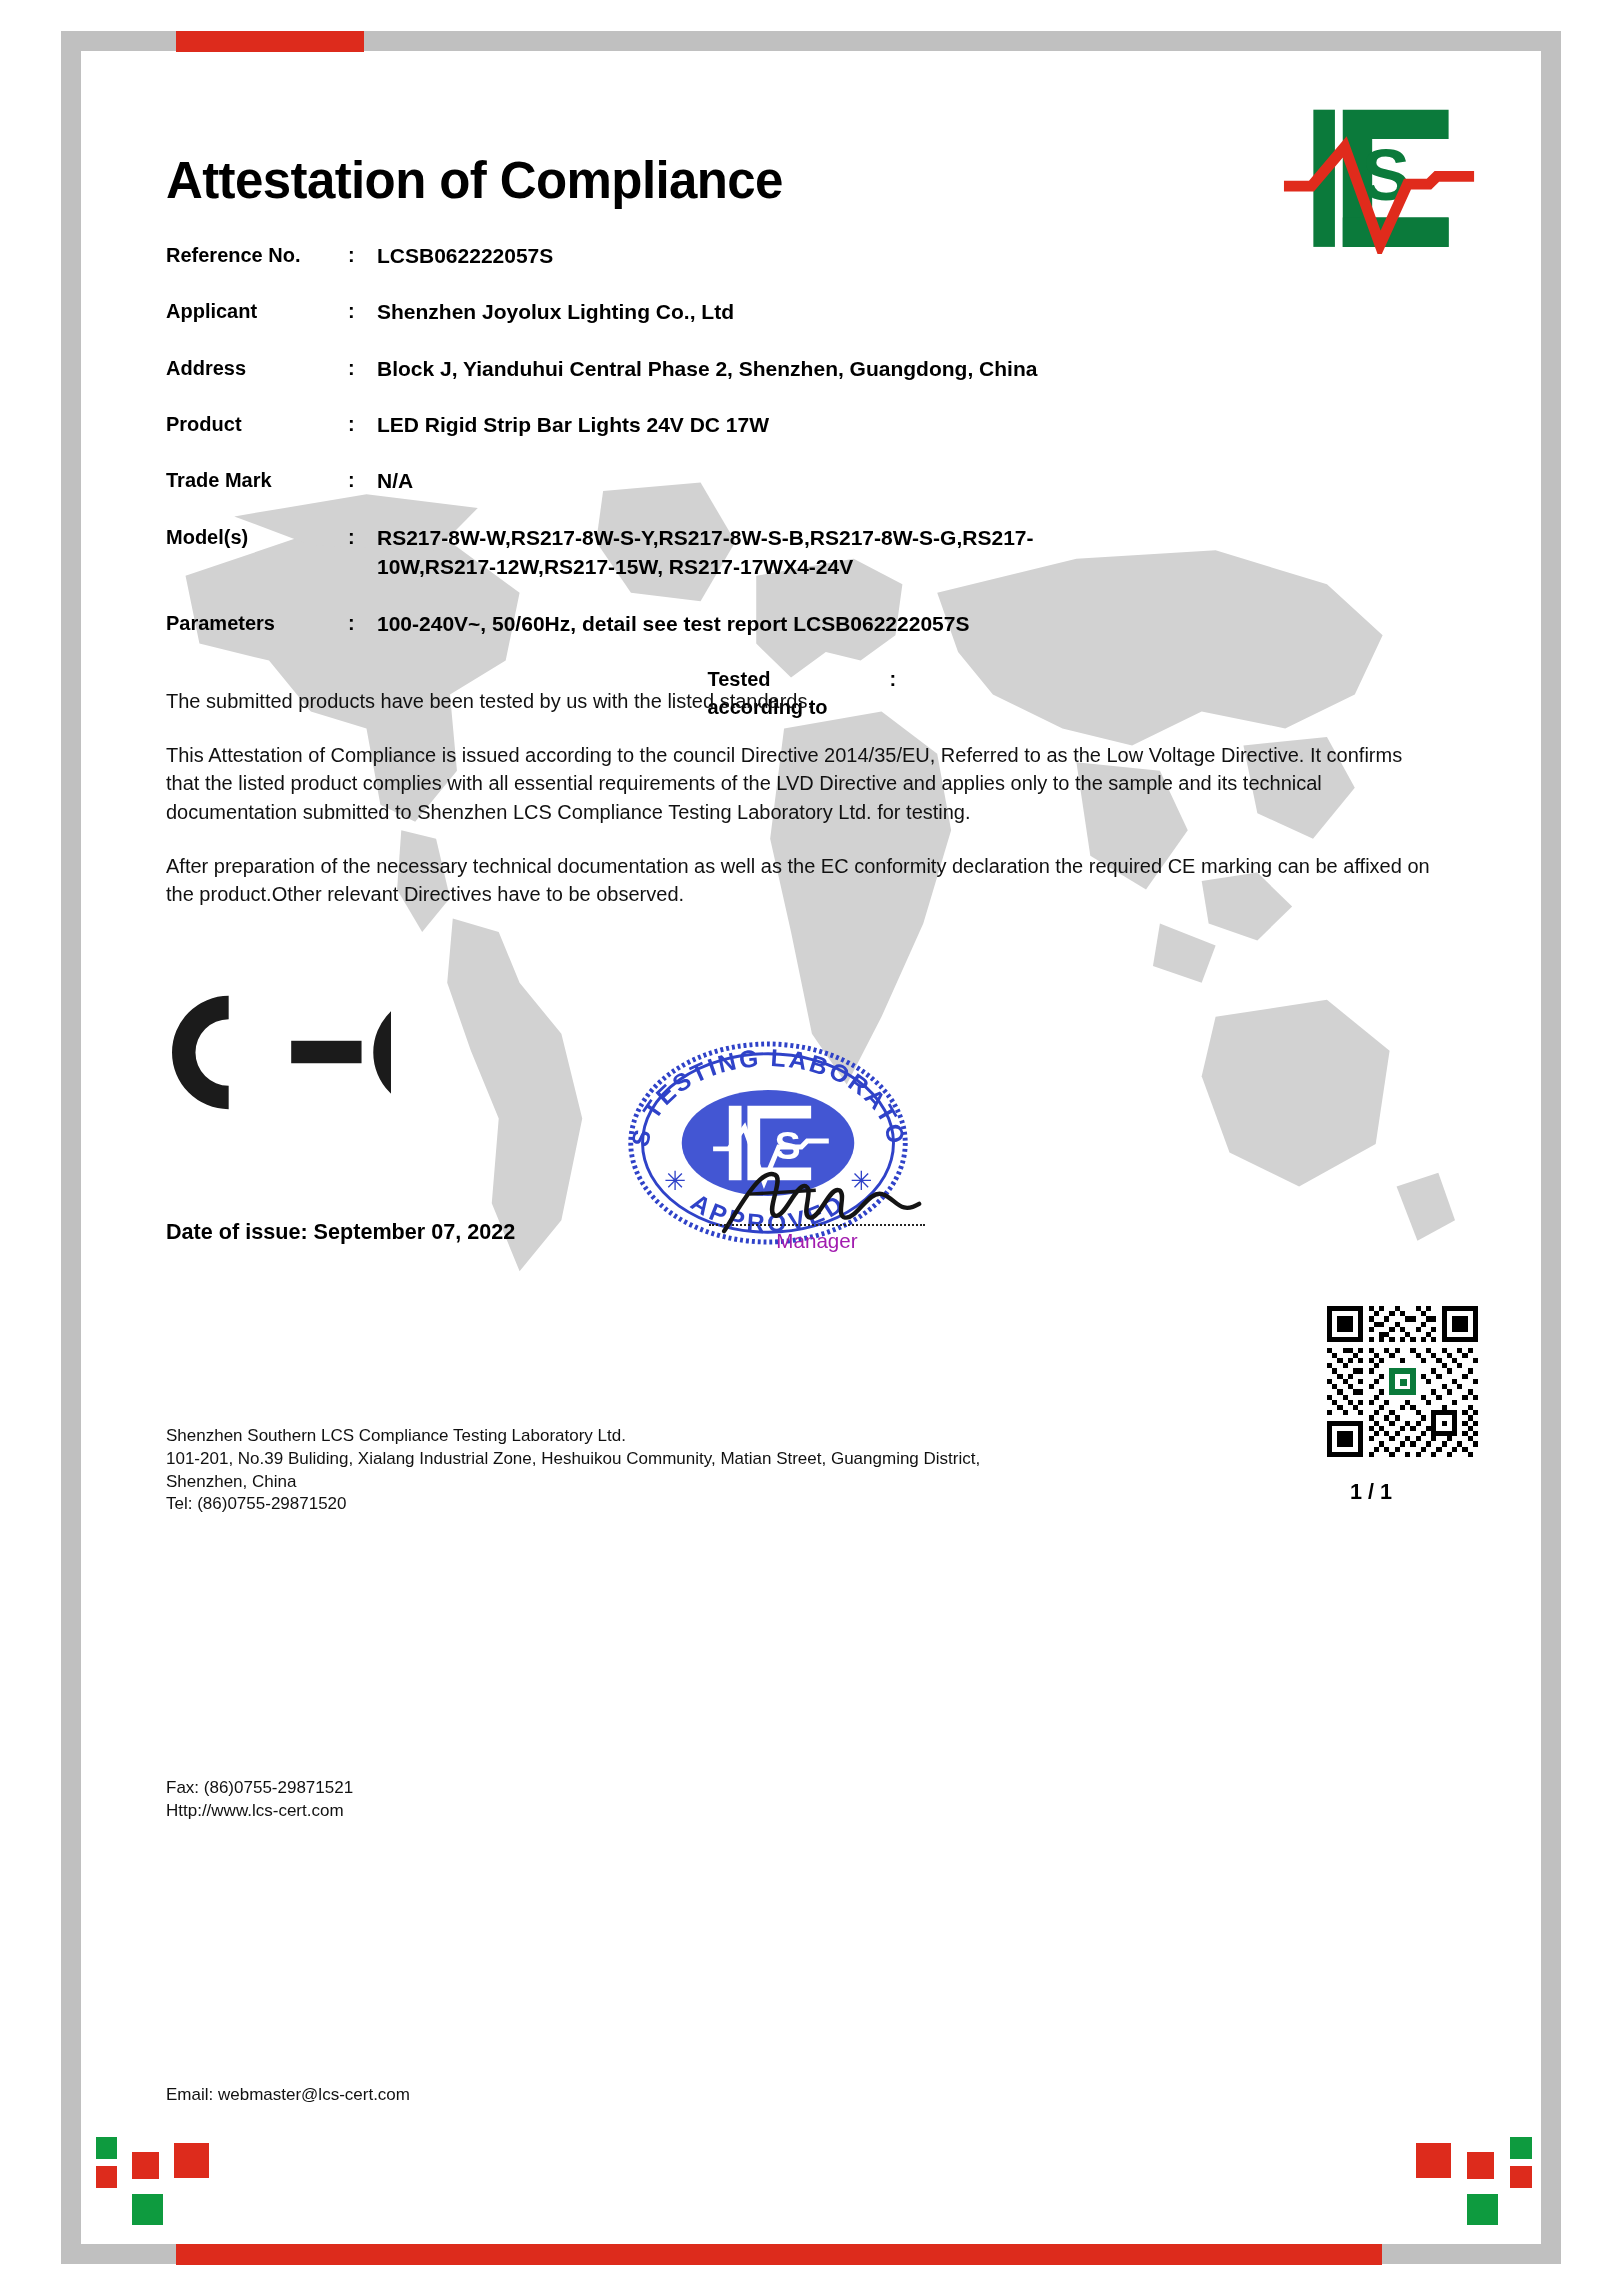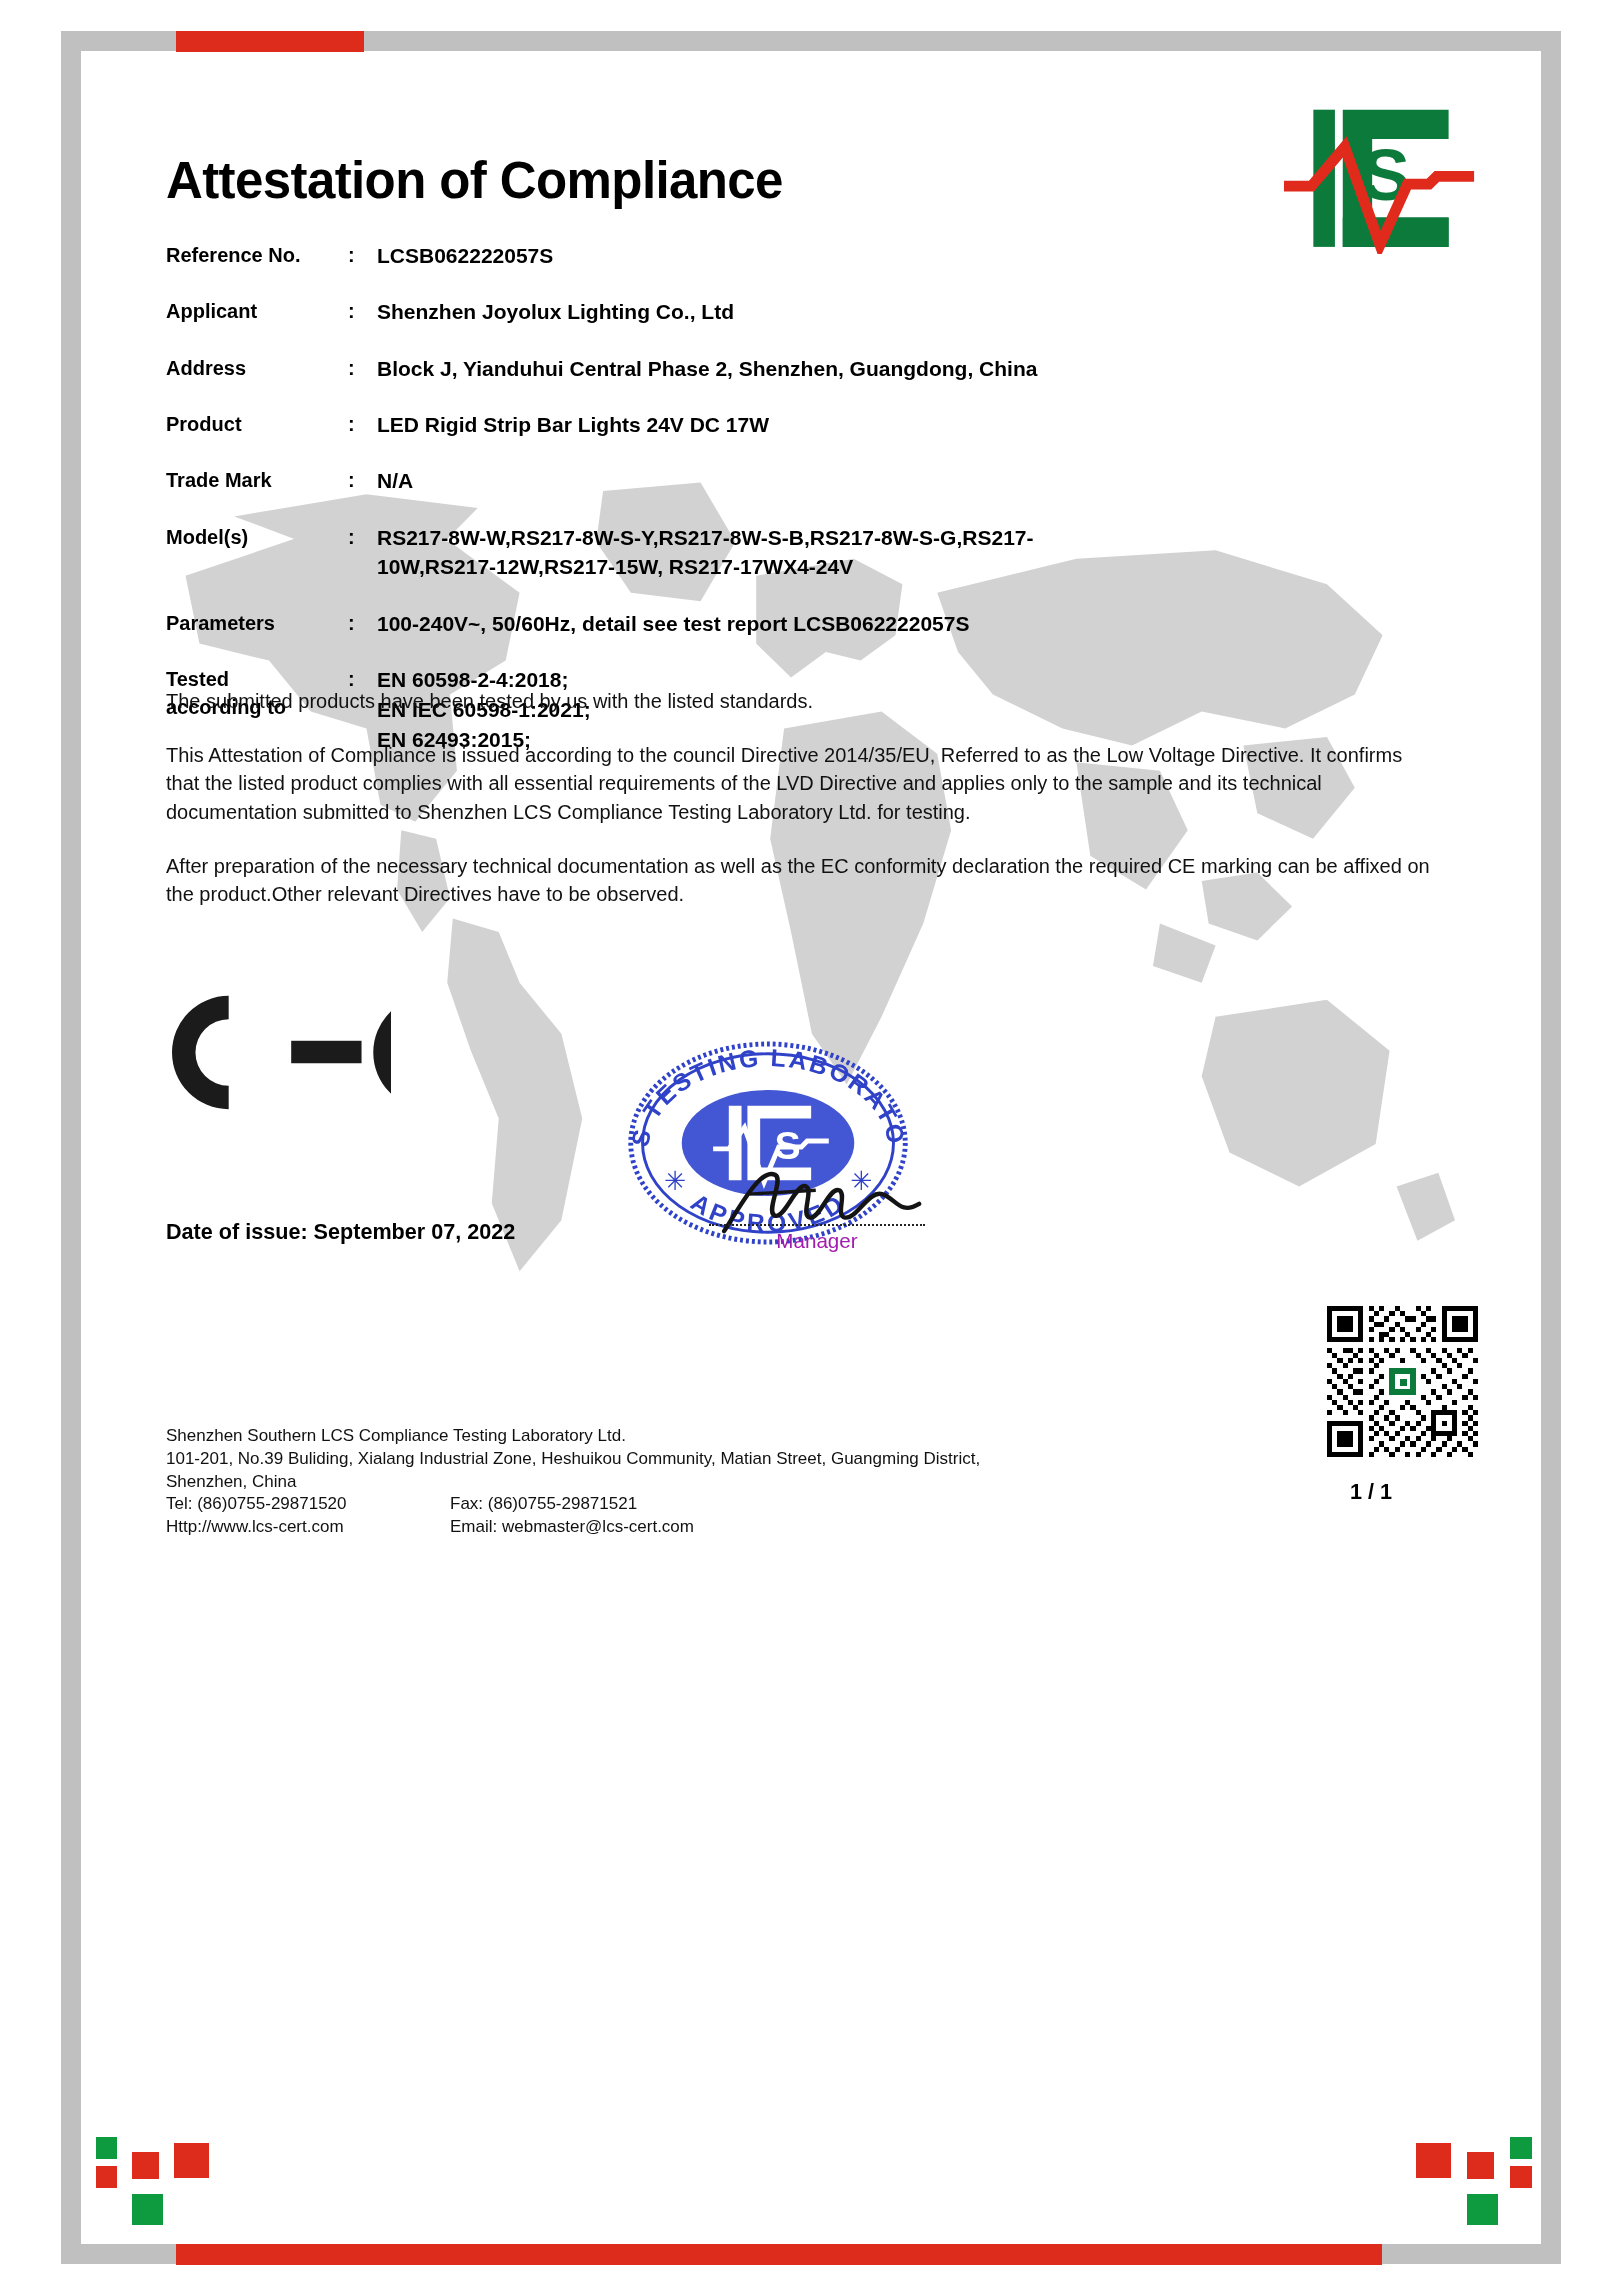--- a/index.html
+++ b/index.html
@@ -185,21 +185,21 @@
 
   
   .footer {
     position: absolute;
     left: 84px; top: 1372px;
     width: 1098px;
     font-size: 17px;
     line-height: 1.34;
     color: #111;
   }
-  .footer-row { display: flex; }
+  .footer-row { display: flex; flex-direction: column; }
   .footer-col1 { width: 284px; flex: 0 0 284px; }
   .pageno {
     position: absolute;
     right: 147px; top: 1426px;
     font-size: 21.6px;
     font-weight: bold;
     color: #000;
   }
 </style>
 </head>
@@ -320,25 +320,20 @@
         <div class="field-colon">:</div>
         <div class="field-value">100-240V~, 50/60Hz, detail see test report LCSB062222057S</div>
       </div>
 
       <div class="field-row tight">
         <div class="field-label">
           <span class="sub">Tested</span>
           <span class="sub">according to</span>
         </div>
         <div class="field-colon">:</div>
-        <div class="field-value">
-          <span class="vline">EN 60598-2-4:2018;</span>
-          <span class="vline">EN IEC 60598-1:2021;</span>
-          <span class="vline">EN 62493:2015;</span>
-        </div>
       </div>
 
     </div>
 
     <div class="paras">
       <div class="para">The submitted products have been tested by us with the listed standards.</div>
       <div class="para">This Attestation of Compliance is issued according to the council Directive 2014/35/EU, Referred to as the Low Voltage Directive. It confirms that the listed product complies with all essential requirements of the LVD Directive and applies only to the sample and its technical documentation submitted to Shenzhen LCS Compliance Testing Laboratory Ltd. for testing.</div>
       <div class="para nomargin">After preparation of the necessary technical documentation as well as the EC conformity declaration the required CE marking can be affixed on the product.Other relevant Directives have to be observed.</div>
     </div>
 

